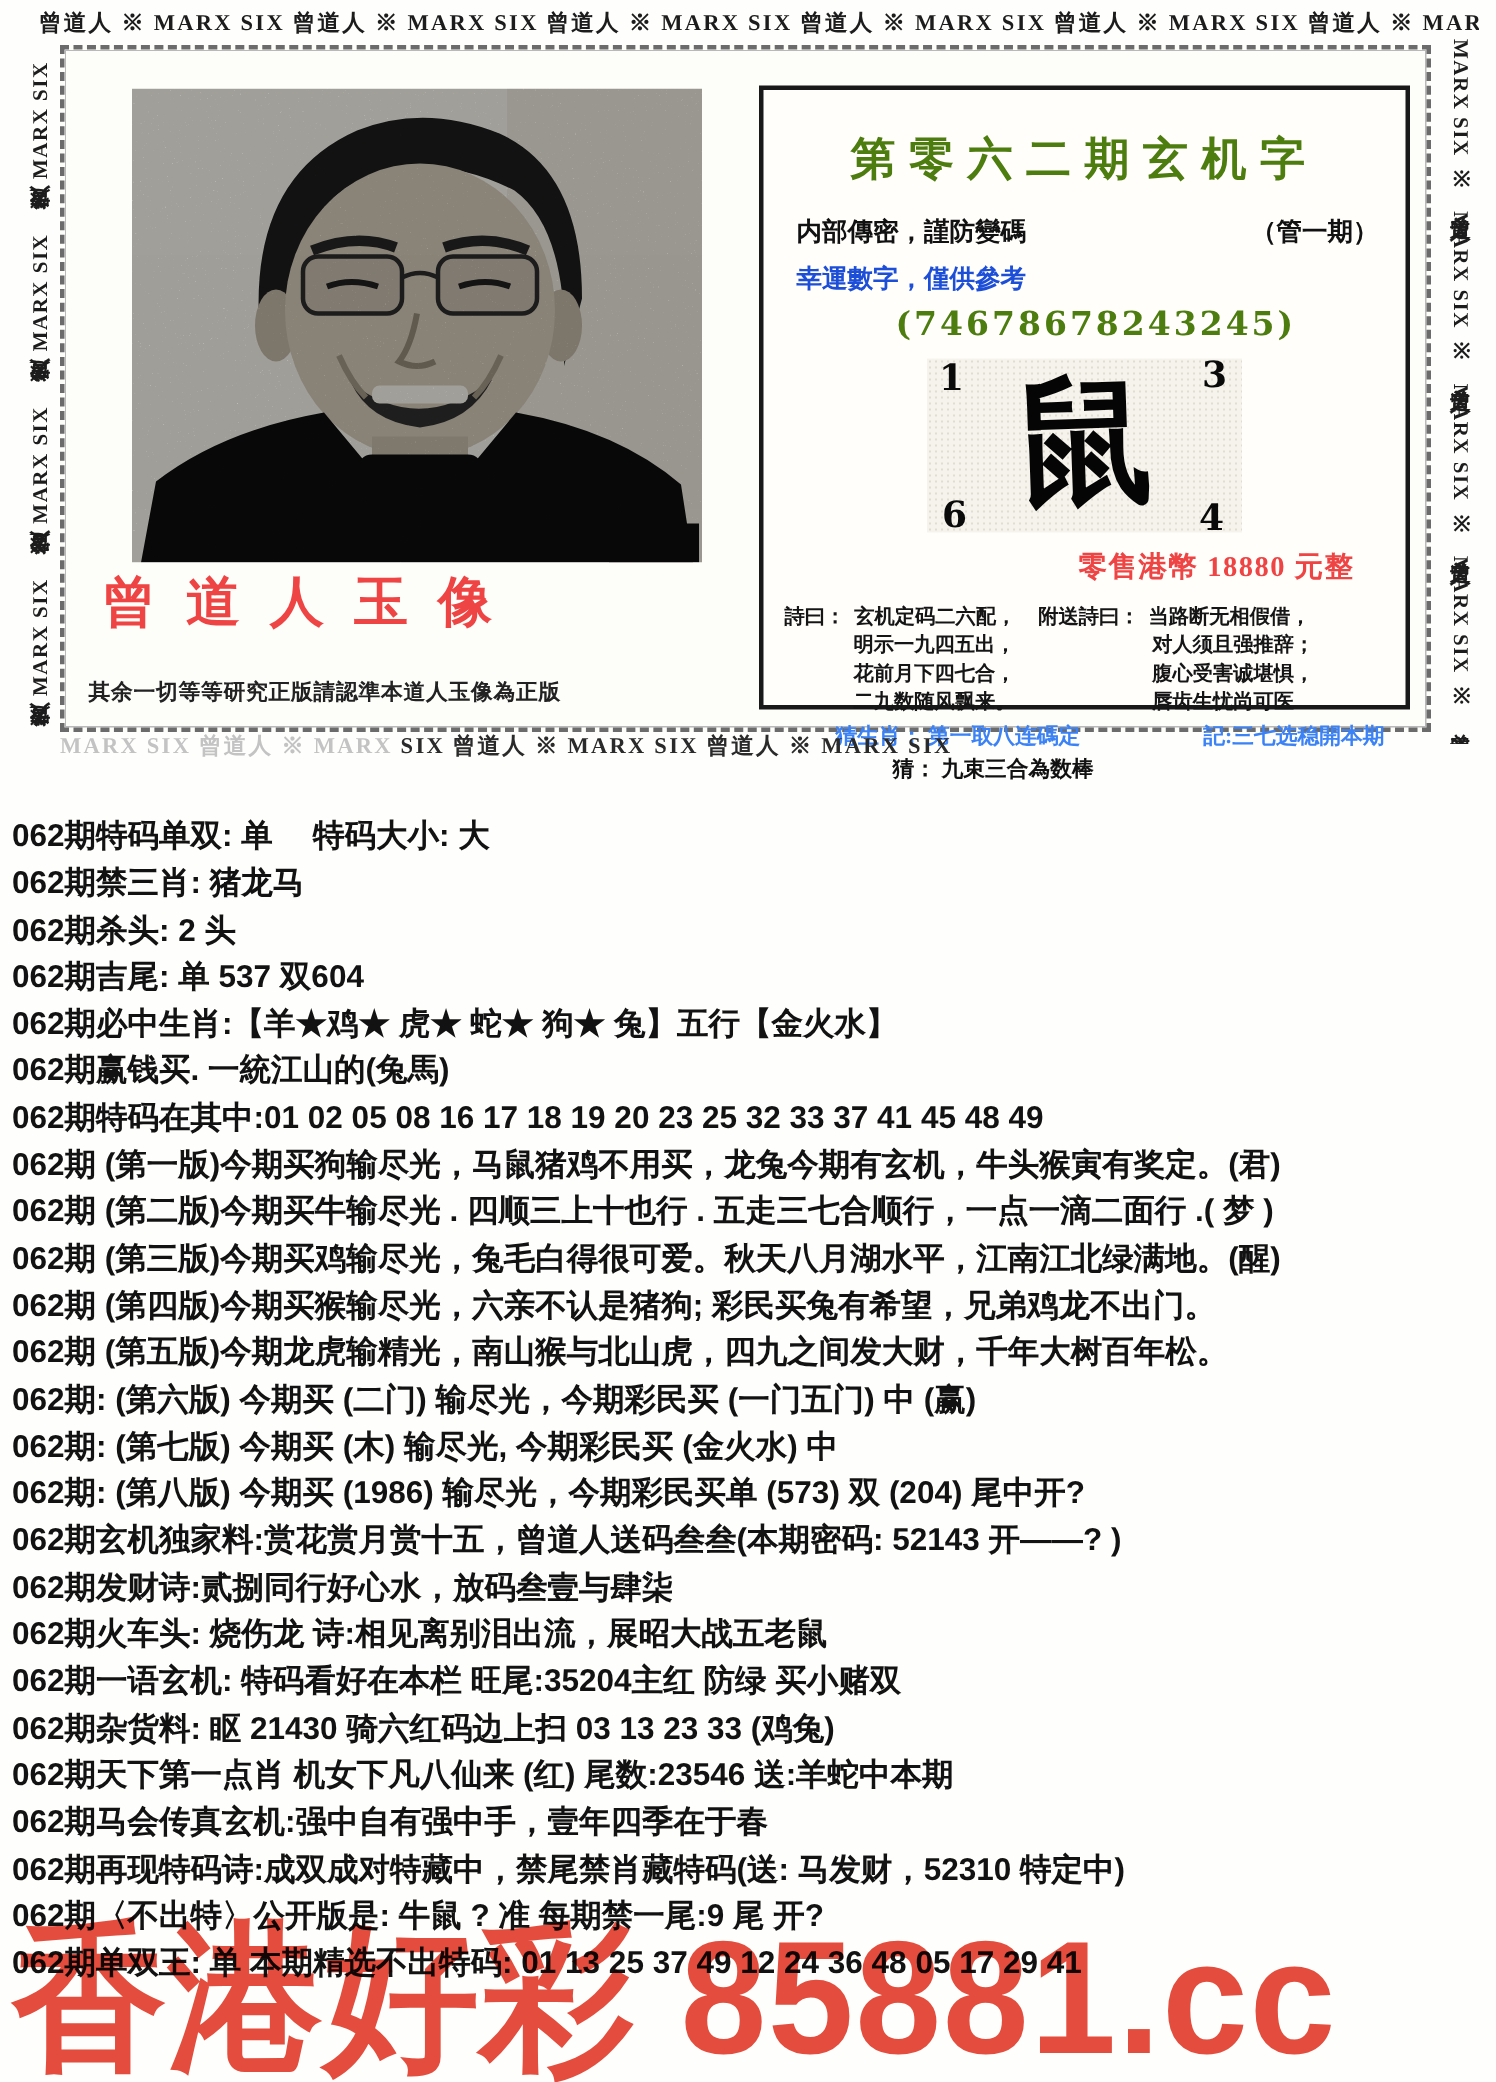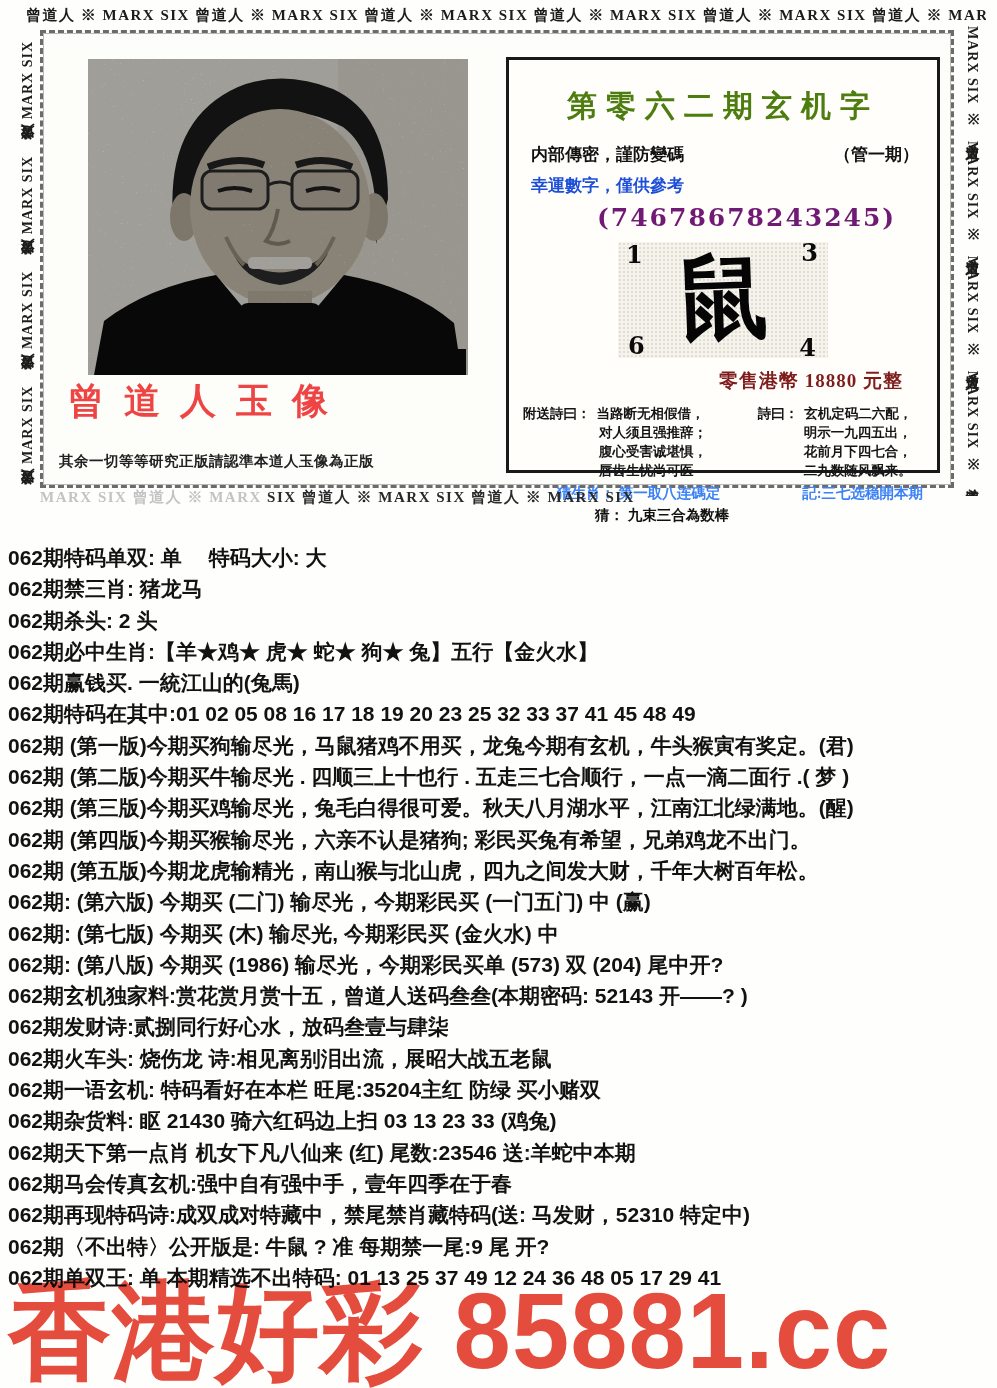--- a/index.html
+++ b/index.html
@@ -36,31 +36,31 @@
   .panel{position:absolute;left:463px;top:24px;width:428px;height:410px;
     border:3px solid #191919;background:#fffefb;}
   .p-title{margin-top:26px;text-align:center;font-family:"Liberation Serif",serif;
     font-weight:900;font-size:30px;letter-spacing:9px;color:#4d7c0f;white-space:nowrap;}
   .p-row{position:relative;margin:16px 18px 0 22px;font-family:"Liberation Serif",serif;
     font-weight:700;font-size:17px;color:#111;}
   .p-row .p-right{position:absolute;right:0;top:0;}
   .p-line{margin:8px 18px 0 22px;font-family:"Liberation Serif",serif;font-weight:700;
     font-size:17px;color:#1d4ed8;}
   .p-lucky{margin:6px 0 0 88px;font-family:"DejaVu Serif",serif;font-weight:700;
-    font-size:25px;letter-spacing:2px;color:#701a75;}
+    font-size:22px;letter-spacing:2px;color:#4d7c0f;}
   .zodiac{position:relative;margin:10px auto 0 auto;width:210px;height:116px;
     background:#f5f3ec;background-image:radial-gradient(#e0ddd2 1px,transparent 1px);
     background-size:4px 4px;}
   .zodiac .zchar{position:absolute;left:50%;top:50%;transform:translate(-50%,-52%) rotate(-2deg);
     font-family:"Liberation Serif",serif;font-weight:900;font-size:92px;line-height:1;color:#050505;}
   .zodiac .n{position:absolute;font-family:"DejaVu Serif",serif;font-weight:700;font-size:24px;color:#0a0a0a;}
   .zodiac .tl{left:8px;top:-2px;} .zodiac .tr{right:10px;top:-4px;}
   .zodiac .bl{left:10px;bottom:-2px;} .zodiac .br{right:12px;bottom:-4px;}
   .p-price{margin:10px 34px 0 0;text-align:right;font-family:"Liberation Serif",serif;
-    font-weight:700;font-size:19px;letter-spacing:1px;color:#7f1d1d;}
+    font-weight:700;font-size:19px;letter-spacing:1px;color:#ef4444;}
   .poems{display:flex;margin:10px 10px 0 14px;font-family:"Liberation Serif",serif;
     font-weight:700;font-size:13.5px;color:#151515;line-height:19px;}
   .pcol.left{width:236px;} .pcol.right{width:170px;}
   .plabel{margin-right:6px;}
   .pind{margin-left:76px;} .pindr{margin-left:46px;}
   .guess-row{position:relative;margin:4px 14px 0 48px;font-family:"Liberation Serif",serif;
     font-weight:700;font-size:14.5px;color:#3b82f6;}
   .guess-row .g-right{position:absolute;right:0;top:0;}
   .guess2{margin:3px 0 0 86px;font-family:"Liberation Serif",serif;font-weight:700;
     font-size:14.5px;color:#111;}
@@ -149,54 +149,55 @@
         <span class="n tl">1</span>
         <span class="n tr">3</span>
         <span class="n bl">6</span>
         <span class="n br">4</span>
         <span class="zchar">鼠</span>
       </div>
 
       <div class="p-price">零售港幣 18880 元整</div>
 
       <div class="poems">
+        <div class="pcol right">
+          <div class="prow0">
+            <span class="plabel">詩曰：</span><span>玄机定码二六配，</span>
+          </div>
+          <div class="pindr">明示一九四五出，</div>
+          <div class="pindr">花前月下四七合，</div>
+          <div class="pindr">二九数随风飘来。</div>
+        </div>
         <div class="pcol left">
           <div class="prow0">
             <span class="plabel">附送詩曰：</span><span>当路断无相假借，</span>
           </div>
           <div class="pind">对人须且强推辞；</div>
           <div class="pind">腹心受害诚堪惧，</div>
           <div class="pind">唇齿生忧尚可医</div>
         </div>
-        <div class="pcol right">
-          <div class="prow0">
-            <span class="plabel">詩曰：</span><span>玄机定码二六配，</span>
-          </div>
-          <div class="pindr">明示一九四五出，</div>
-          <div class="pindr">花前月下四七合，</div>
-          <div class="pindr">二九数随风飘来。</div>
-        </div>
       </div>
 
       <div class="guess-row">
         <span>猜生肖： 第一取八连碼定</span>
         <span class="g-right">記:三七选稳開本期</span>
       </div>
       <div class="guess2">猜： 九束三合為数棒</div>
     </div>
   </div>
 
   <div class="border-bottom">
     <span class="faded">MARX SIX 曾道人 ※ MARX </span><span>SIX 曾道人 ※ MARX SIX  曾道人 ※ MARX SIX</span>
   </div>
 
   <div class="tips">
     <div class="tip-line">062期特码单双: 单　 特码大小: 大</div>
     <div class="tip-line">062期禁三肖: 猪龙马</div>
     <div class="tip-line">062期杀头: 2 头</div>
+    <div class="tip-line">062期吉尾: 单 537 双604</div>
     <div class="tip-line">062期必中生肖:【羊★鸡★ 虎★ 蛇★ 狗★ 兔】五行【金火水】</div>
     <div class="tip-line">062期赢钱买. 一統江山的(兔馬)</div>
     <div class="tip-line">062期特码在其中:01 02 05 08 16 17 18 19 20 23 25 32 33 37 41 45 48 49</div>
     <div class="tip-line">062期 (第一版)今期买狗输尽光，马鼠猪鸡不用买，龙兔今期有玄机，牛头猴寅有奖定。(君)</div>
     <div class="tip-line">062期 (第二版)今期买牛输尽光 . 四顺三上十也行 . 五走三七合顺行，一点一滴二面行 .( 梦 )</div>
     <div class="tip-line">062期 (第三版)今期买鸡输尽光，兔毛白得很可爱。秋天八月湖水平，江南江北绿满地。(醒)</div>
     <div class="tip-line">062期 (第四版)今期买猴输尽光，六亲不认是猪狗; 彩民买兔有希望，兄弟鸡龙不出门。</div>
     <div class="tip-line">062期 (第五版)今期龙虎输精光，南山猴与北山虎，四九之间发大财，千年大树百年松。</div>
     <div class="tip-line">062期: (第六版) 今期买 (二门) 输尽光，今期彩民买 (一门五门) 中 (赢)</div>
     <div class="tip-line">062期: (第七版) 今期买 (木) 输尽光, 今期彩民买 (金火水) 中</div>

